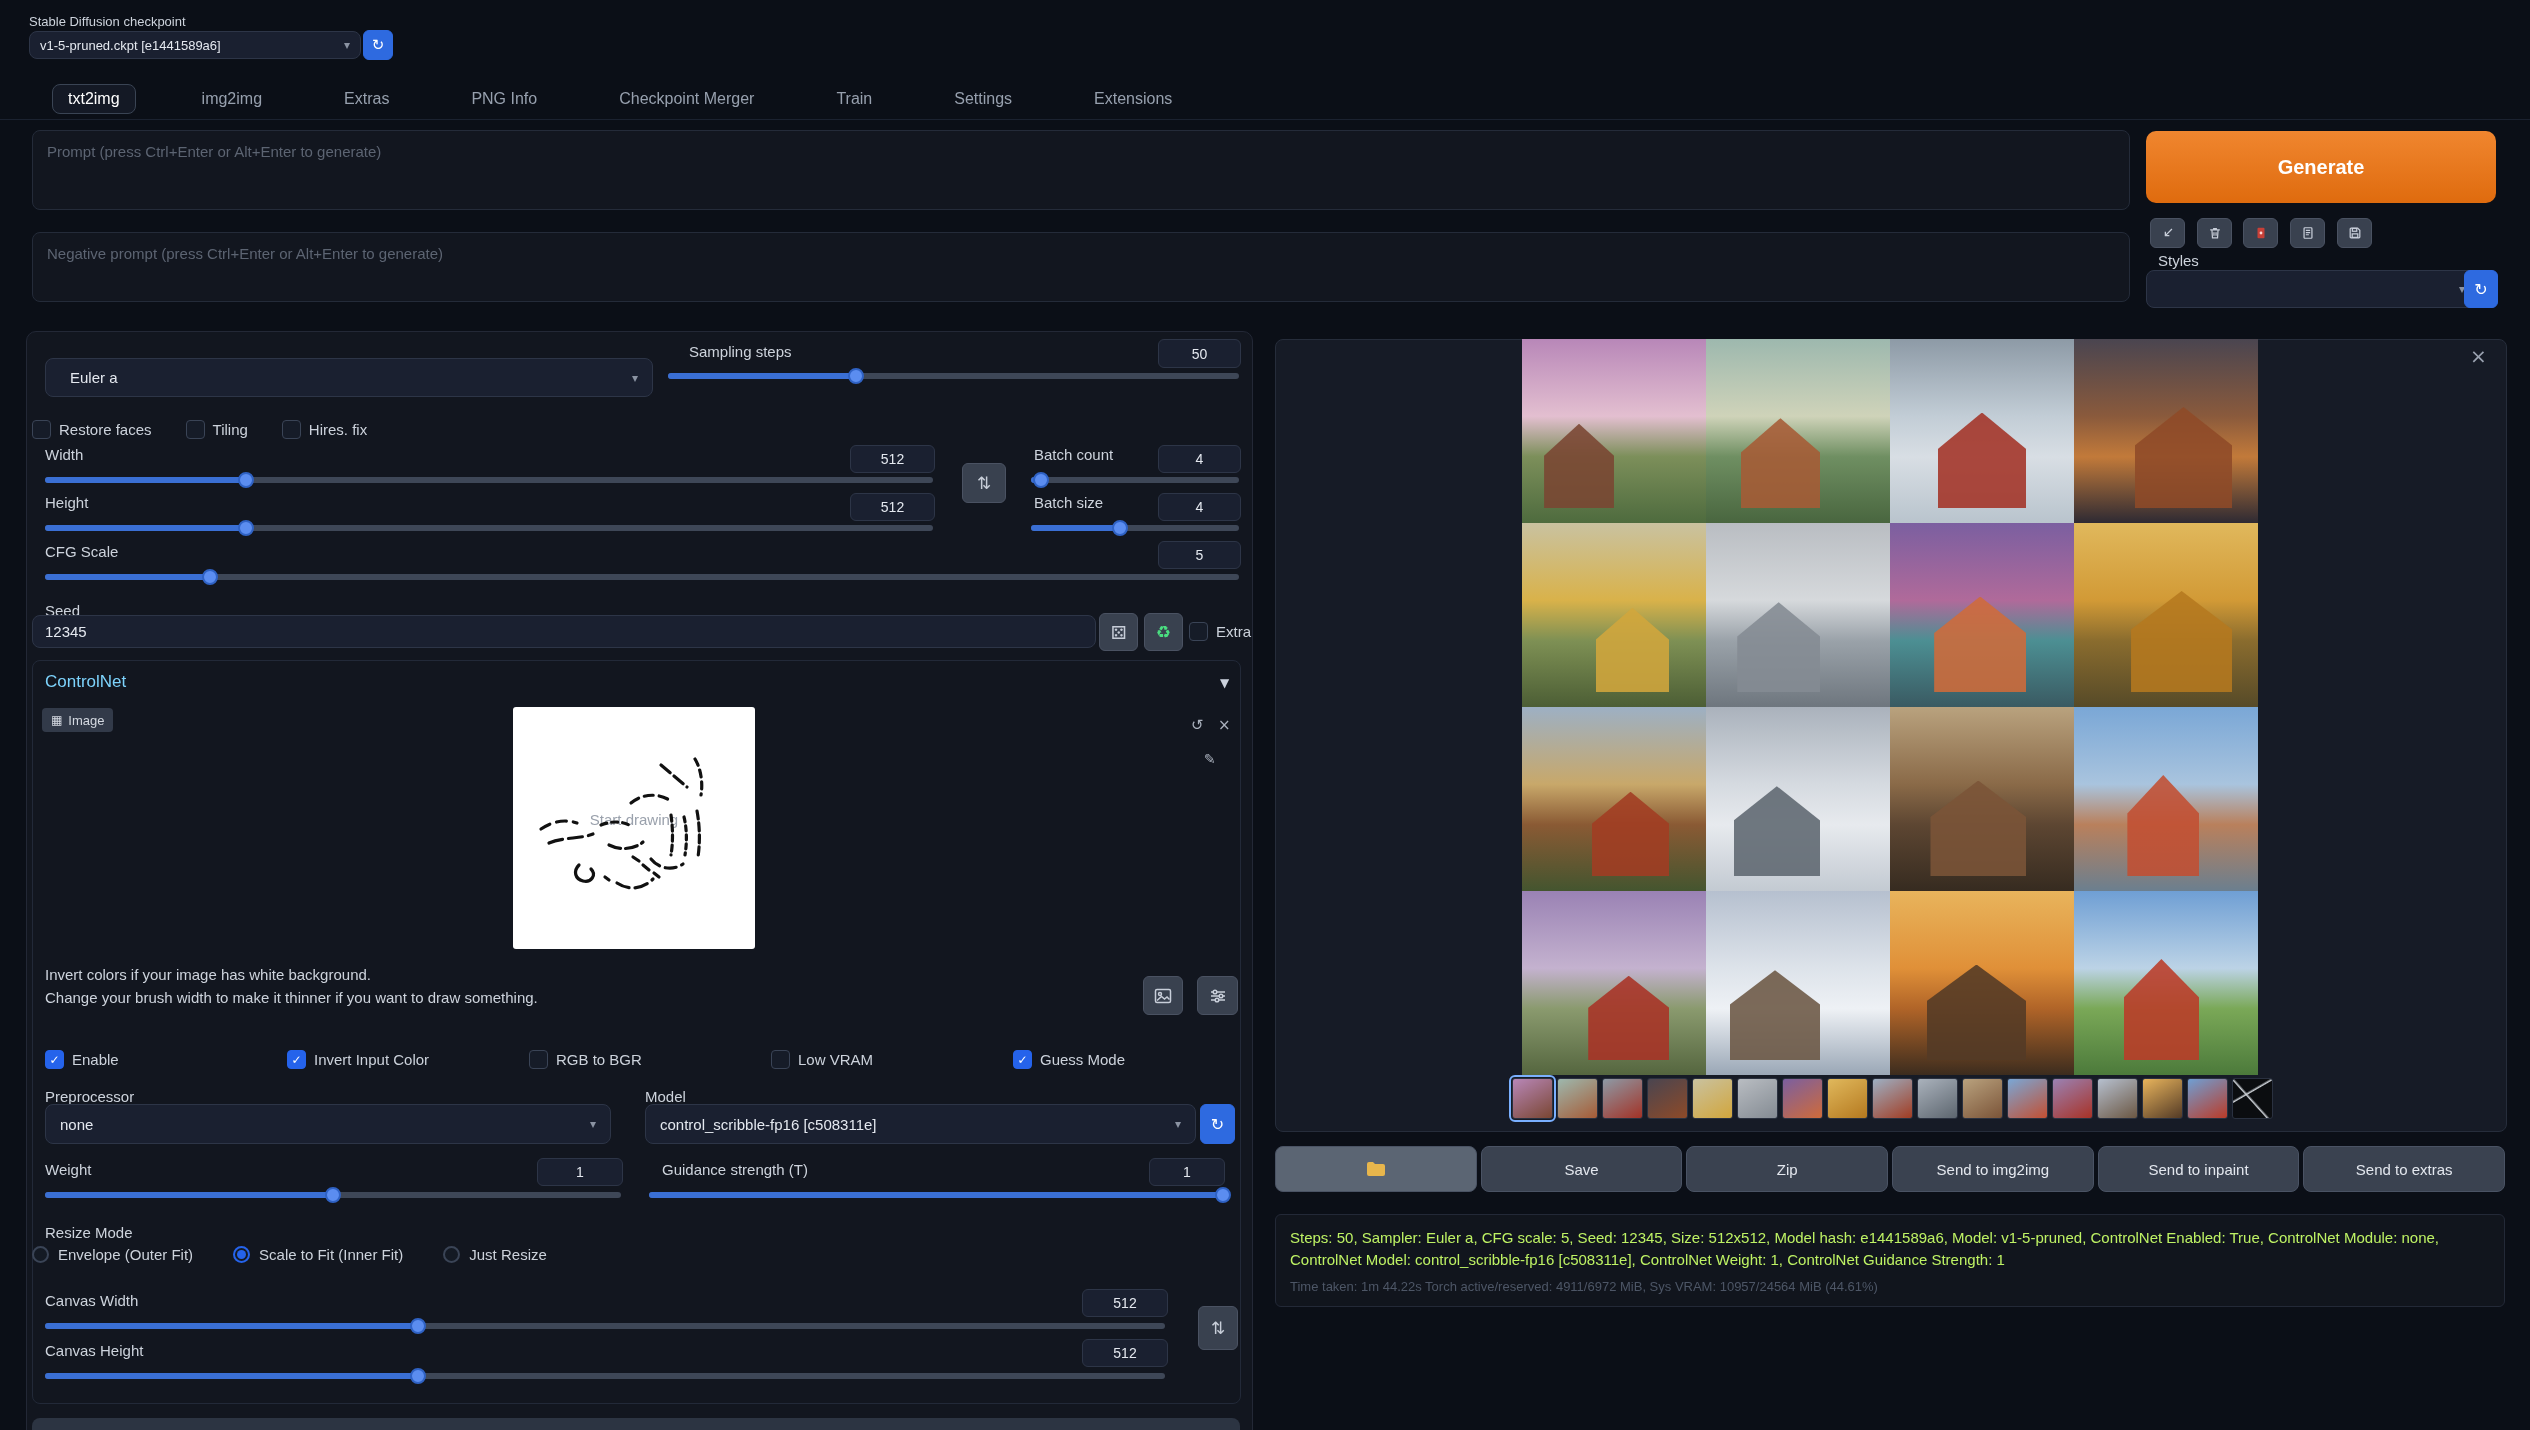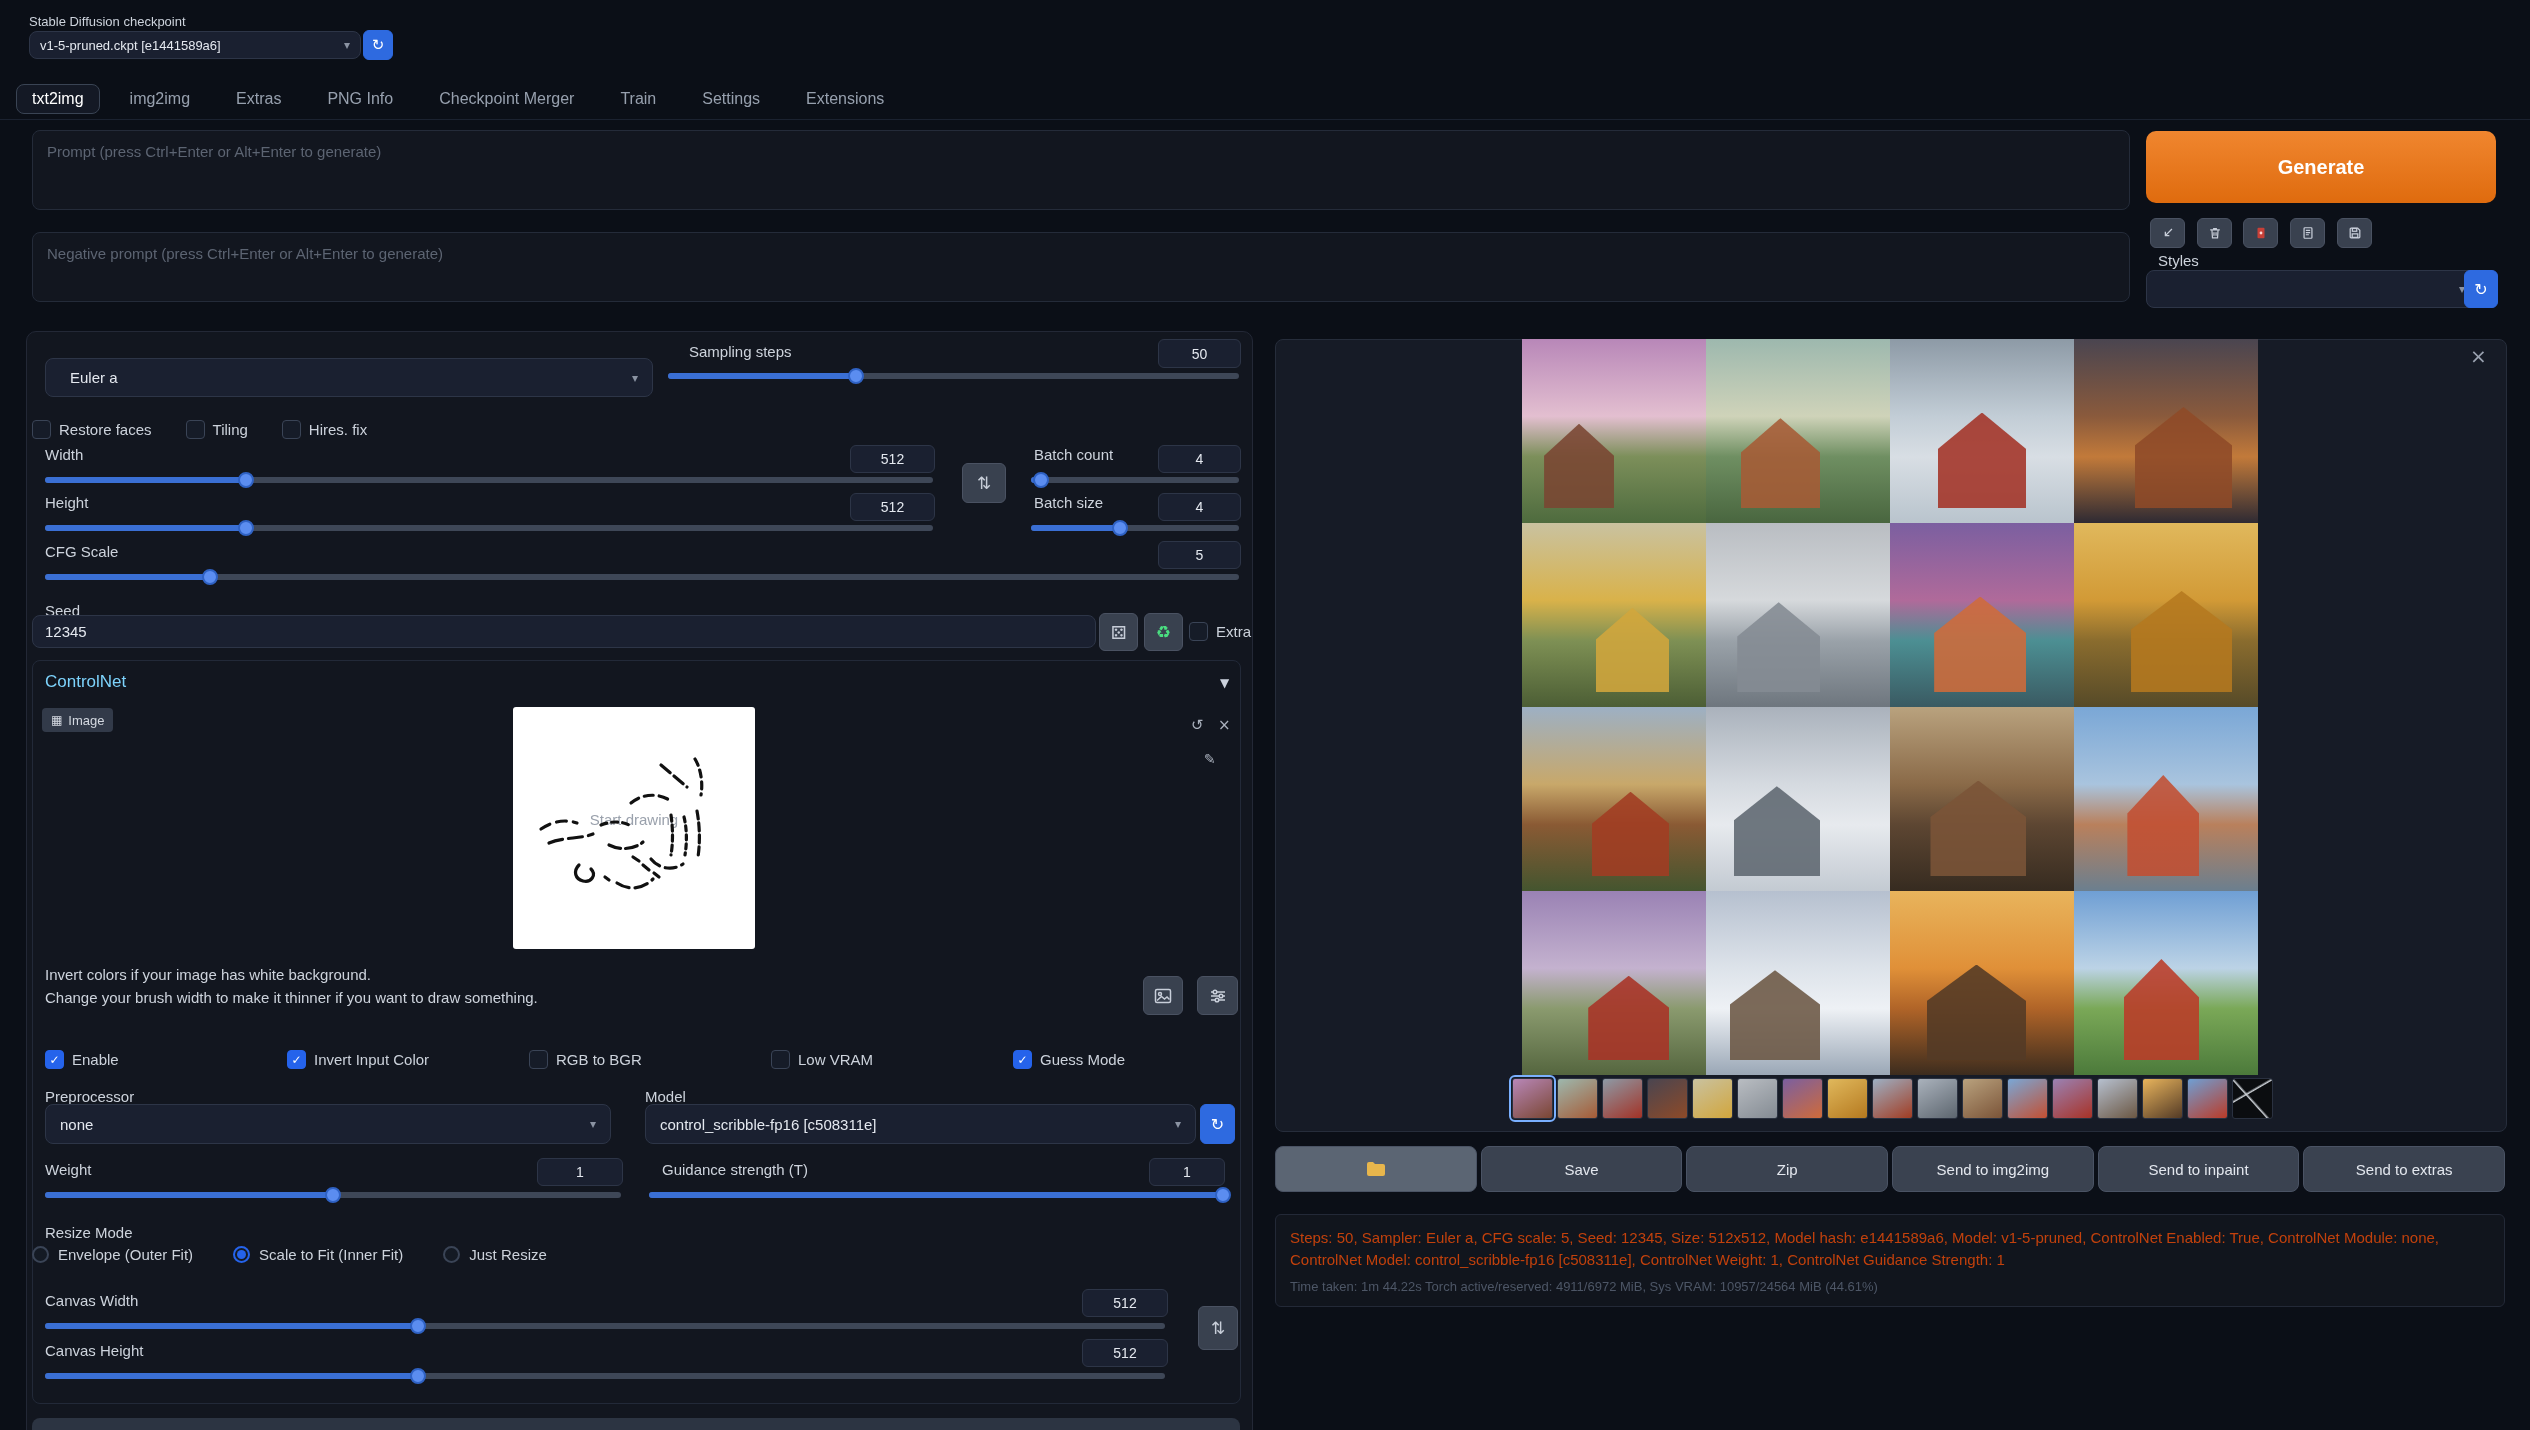--- a/index.html
+++ b/index.html
@@ -14,21 +14,21 @@
   .select .chev{color:#8b93a2;font-size:12px;margin-left:8px;font-family:"DejaVu Sans",sans-serif;}
   .numbox{position:absolute;background:#1a2030;border:1px solid #2d3547;border-radius:6px;color:#e4e8ef;
           font-size:14px;display:flex;align-items:center;justify-content:center;}
   .textinput{position:absolute;background:#1a2030;border:1px solid #2d3547;border-radius:8px;color:#e4e8ef;
           font-size:15px;padding:0 12px;font-family:inherit;outline:none;}
   textarea.prompt{position:absolute;background:#12161f;border:1px solid #242b39;border-radius:8px;color:#e0e4ec;
           font-size:15px;padding:12px 14px;resize:none;outline:none;font-family:inherit;}
   textarea.prompt::placeholder{color:#5c6472;}
   
   .tabs{position:absolute;left:16px;top:81px;display:flex;gap:14px;align-items:center;height:36px;}
-  .tab{padding:5px 15px;font-size:16px;color:#97a0ae;border:1px solid transparent;border-radius:8px;cursor:pointer;}
+  .tab{padding:5px 15px;font-size:16px;color:#97a0ae;border:1px solid transparent;border-radius:8px;cursor:pointer;margin-left:36px;}
   .tab.active{color:#fff;border-color:#3a4454;background:#141925;}
   .tabline{position:absolute;left:0;top:119px;width:2530px;height:1px;background:#1b2230;}
   
   .sq{position:absolute;background:#39414f;border:1px solid #4a5262;border-radius:6px;display:flex;
       align-items:center;justify-content:center;color:#c7cdd8;cursor:pointer;font-family:"DejaVu Sans",sans-serif;}
   .blue{position:absolute;background:#2e6ae0;border:1px solid #2e6ae0;color:#fff;border-radius:6px;display:flex;
       align-items:center;justify-content:center;cursor:pointer;font-family:"DejaVu Sans",sans-serif;}
   .generate{position:absolute;left:2146px;top:131px;width:350px;height:72px;border:none;border-radius:10px;
       background:linear-gradient(180deg,#f0862f,#df6b0e);color:#fff;font-size:20px;font-weight:bold;
       cursor:pointer;font-family:inherit;}
@@ -66,21 +66,21 @@
   .thumb{width:39px;height:39px;border:1px solid #2a3140;border-radius:3px;cursor:pointer;flex:0 0 auto;}
   .thumb.sel{outline:2px solid #7ab0ff;outline-offset:1px;}
   .thumb.scrib{background:#0b0d10;background-image:linear-gradient(48deg,transparent 44%,#cfd4da 46%,transparent 50%),
       linear-gradient(-30deg,transparent 60%,#cfd4da 62%,transparent 66%);}
   .gal-actions{position:absolute;left:1275px;top:1146px;width:1230px;display:flex;gap:4px;}
   .gbtn{flex:1;height:46px;background:#3a4250;border:1px solid #4a5364;border-radius:8px;color:#e3e7ee;
       font-size:15px;cursor:pointer;font-family:inherit;display:flex;align-items:center;justify-content:center;}
   .gbtn.iconb{background:#5b6573;}
   .info-card{position:absolute;left:1275px;top:1214px;width:1230px;background:#11151d;border:1px solid #232937;
       border-radius:6px;padding:12px 14px;box-sizing:border-box;}
-  .info-text{font-size:15px;color:#c2410c;line-height:1.45;}
+  .info-text{font-size:15px;color:#bef264;line-height:1.45;}
   .perf-text{font-size:13px;color:#4d5666;margin-top:8px;white-space:nowrap;overflow:hidden;}
   .bottombar{position:absolute;left:32px;top:1418px;width:1208px;height:22px;background:#2c3442;border-radius:8px;}
   .galclose{position:absolute;left:2470px;top:344px;font-size:20px;color:#9aa2b0;cursor:pointer;font-family:"DejaVu Sans",sans-serif;}
   .cn-caret{position:absolute;left:1220px;top:676px;font-size:12px;color:#cbd2dd;cursor:pointer;font-family:"DejaVu Sans",sans-serif;}
 </style>
 </head>
 <body>
 
 <div class="app">
 

